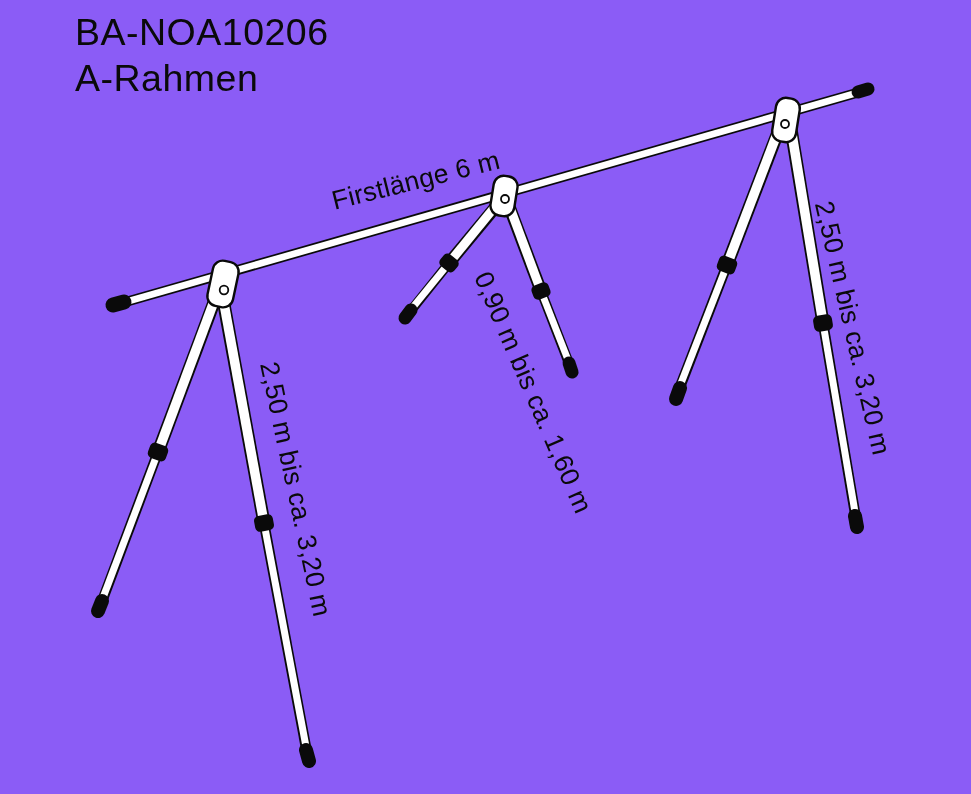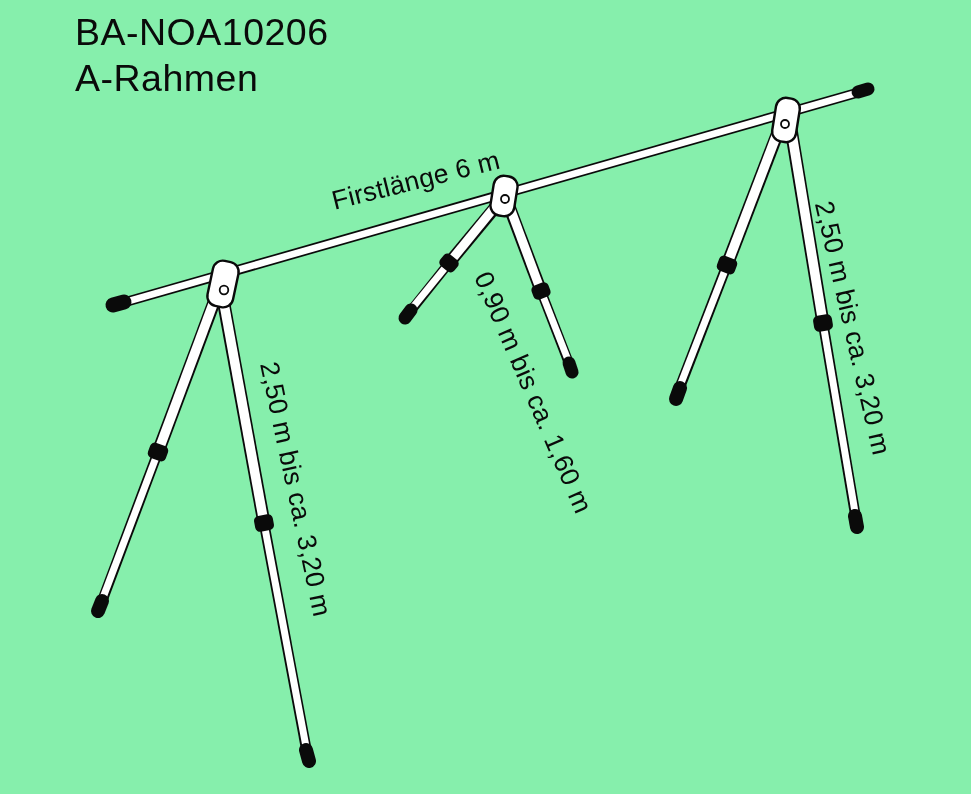--- a/index.html
+++ b/index.html
@@ -4,21 +4,21 @@
 <style>
   html, body {
     margin: 0;
     padding: 0;
     background: #ffffff;
   }
   .stage {
     position: relative;
     width: 971px;
     height: 794px;
-    background: #86efac;
+    background: #8b5cf6;
     overflow: hidden;
     font-family: "Liberation Sans", sans-serif;
   }
   svg { display: block; }
   .title-text {
     font-family: "Liberation Sans", sans-serif;
     font-size: 37.5px;
     fill: #0a0a0a;
     letter-spacing: 0.5px;
   }

